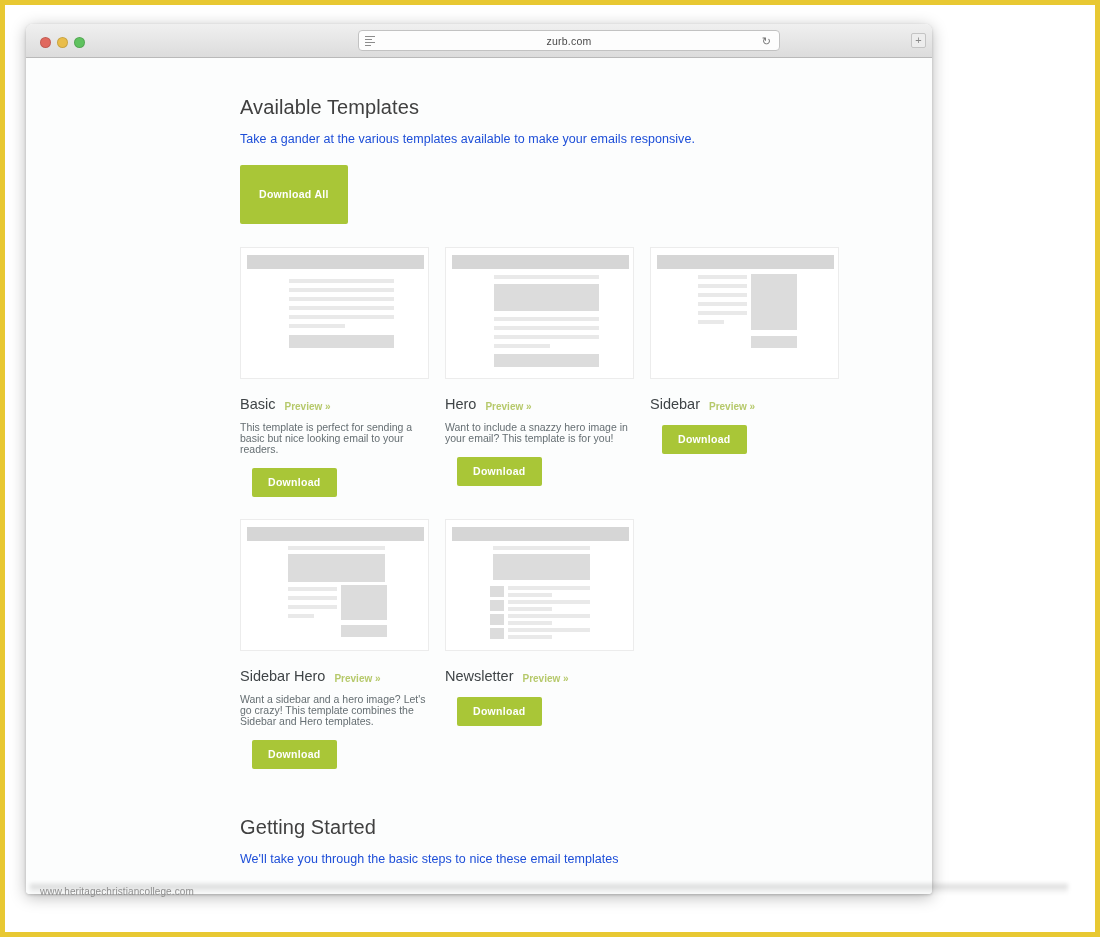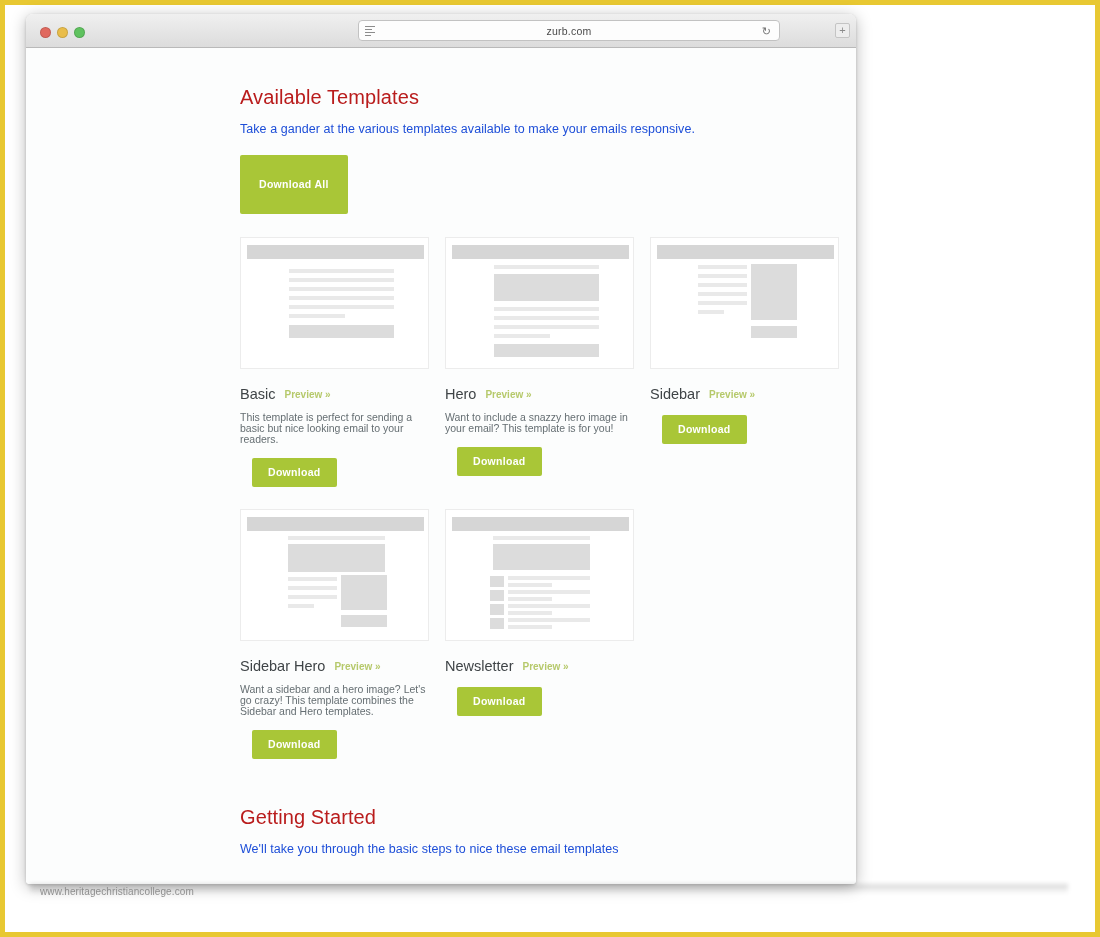--- a/index.html
+++ b/index.html
@@ -21,22 +21,22 @@
     position: absolute;
     inset: 0;
     border: 5px solid #e8c832;
     background: #ffffff;
   }
 
   
   #browser-window {
     position: absolute;
     left: 26px;
-    top: 14px;
-    width: 830px;
+    top: 24px;
+    width: 906px;
     height: 870px;
     background: #ffffff;
     border-radius: 7px 7px 4px 4px;
     box-shadow: 0 3px 16px rgba(0,0,0,.28), 0 1px 3px rgba(0,0,0,.18);
     overflow: hidden;
   }
 
   
   #titlebar {
     position: relative;
@@ -138,21 +138,21 @@
     left: 214px;
     top: 0;
     width: 640px;
     padding-top: 38px;
   }
 
   
   h1.section-title {
     font-size: 20px;
     font-weight: 400;
-    color: #b91c1c;
+    color: #404040;
     letter-spacing: .1px;
     margin-bottom: 13px;
   }
   p.section-sub {
     font-size: 12.5px;
     color: #1d4ed8;
     font-weight: 400;
     letter-spacing: .05px;
   }
 
@@ -206,21 +206,21 @@
     position: absolute;
     background: #dcdcdc;
   }
 
   .tpl-name {
     margin-top: 17px;
     font-size: 14.5px;
     color: #3f4447;
     font-weight: 400;
     display: flex;
-    align-items: center;
+    align-items: flex-end;
     gap: 9px;
   }
   .tpl-preview {
     font-size: 10px;
     color: #b6c96b;
     font-weight: 700;
   }
   .tpl-desc {
     margin-top: 10px;
     font-size: 10.5px;

